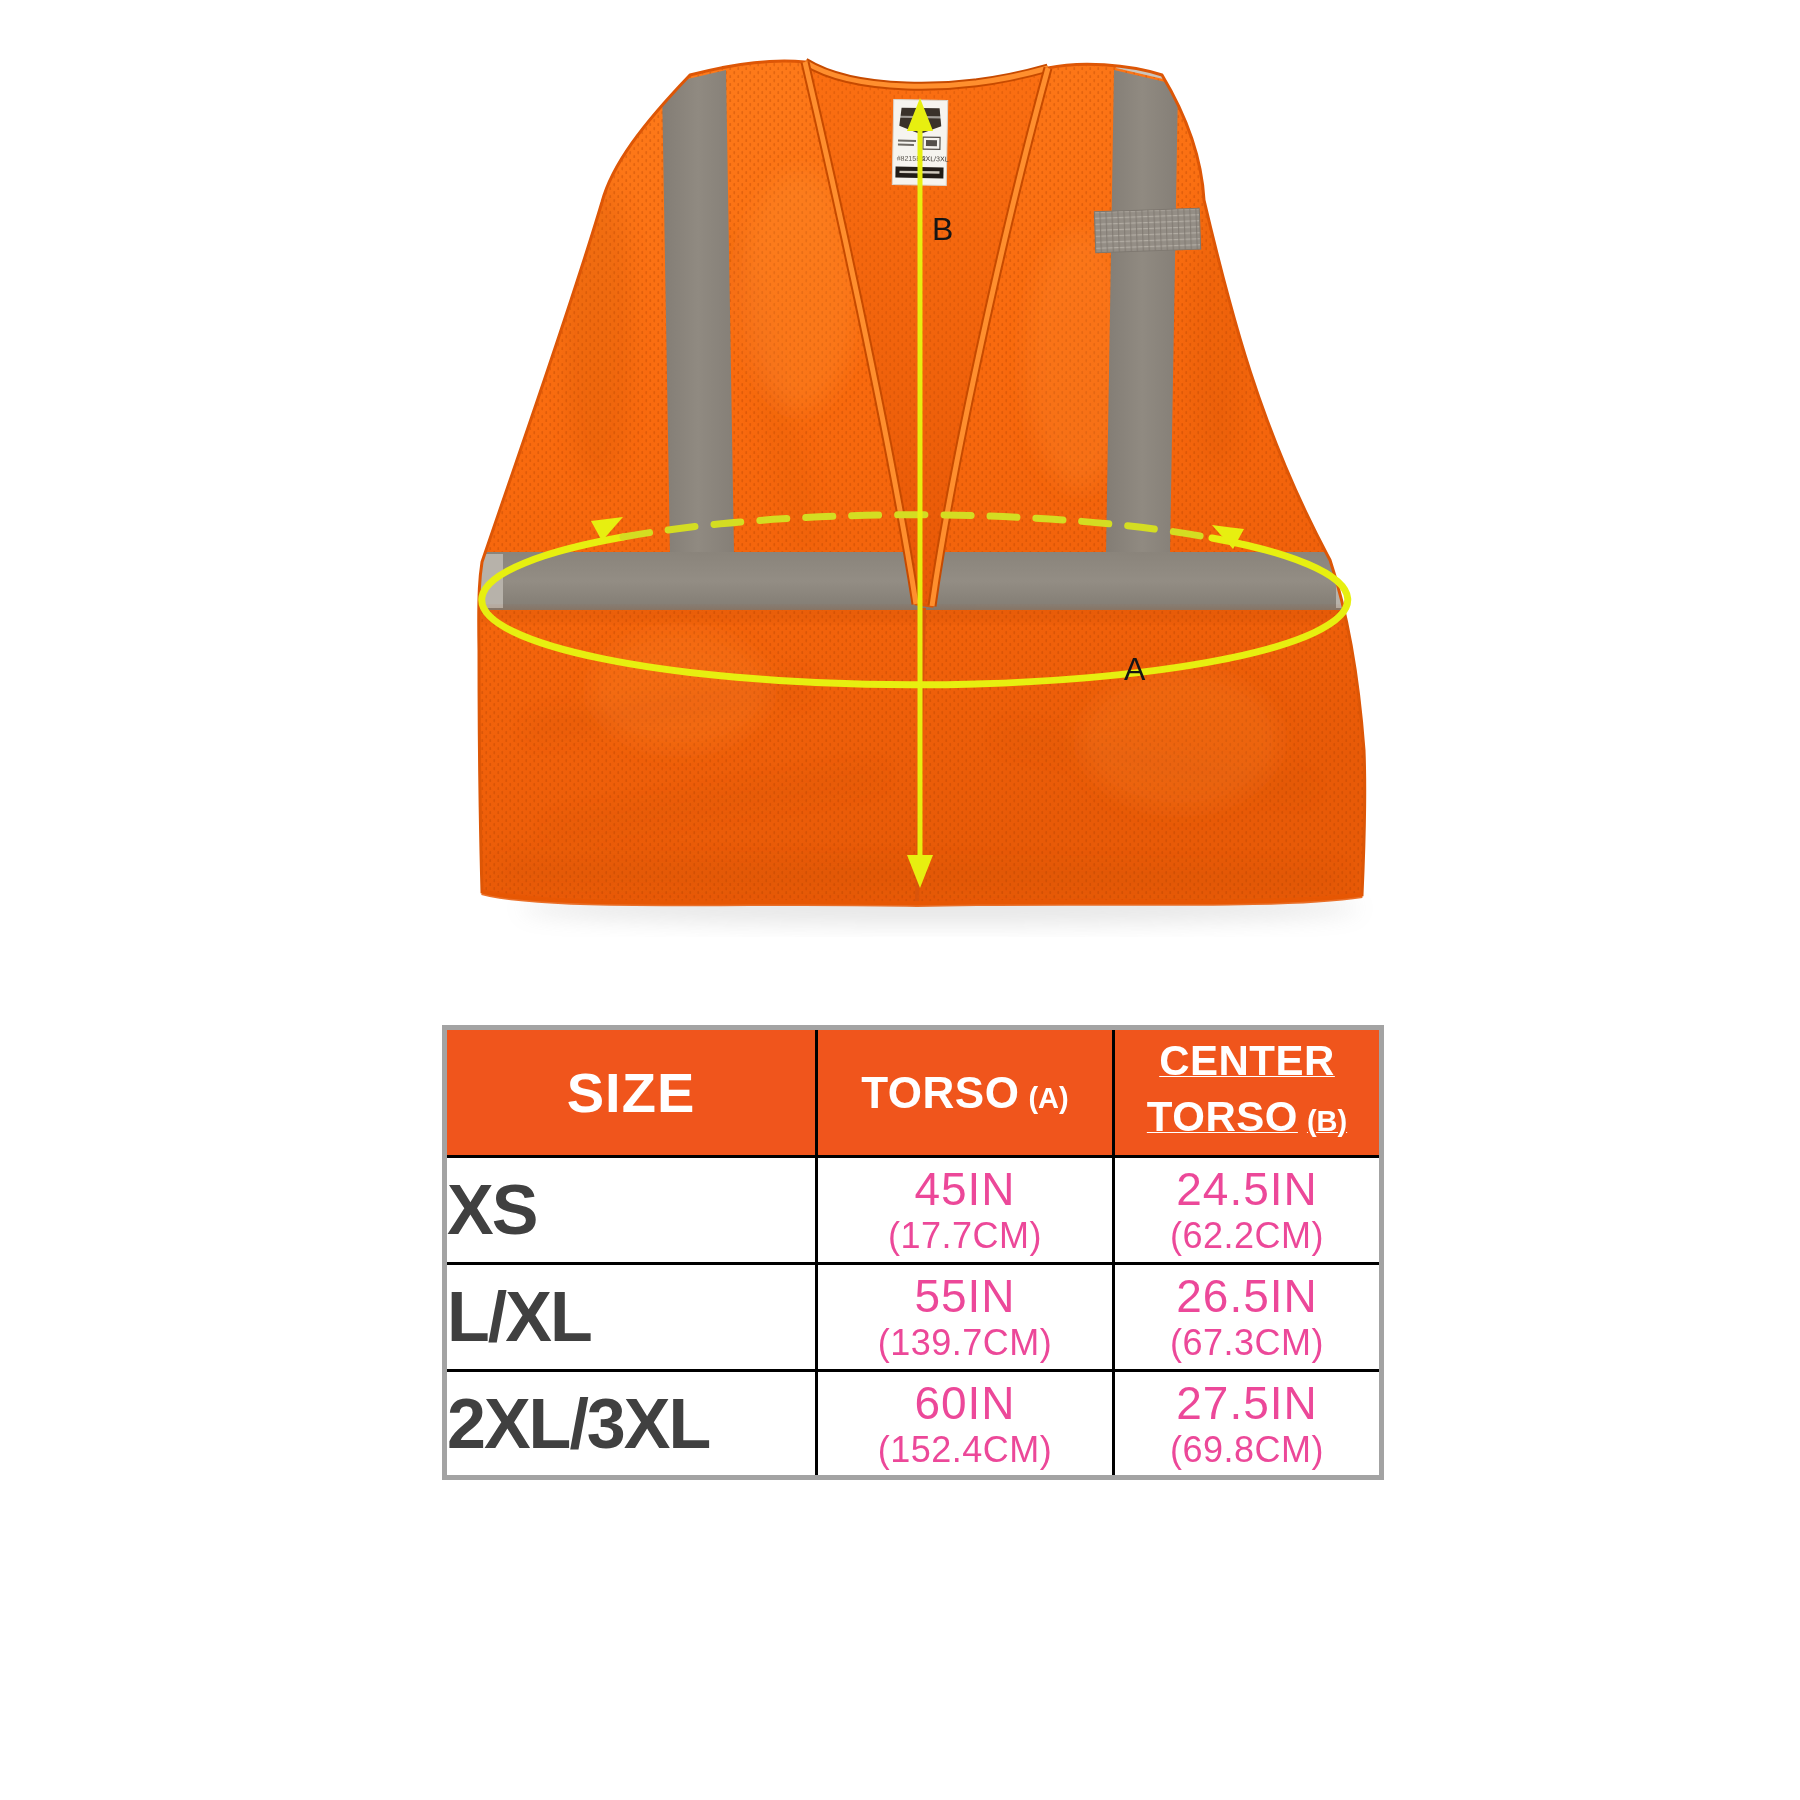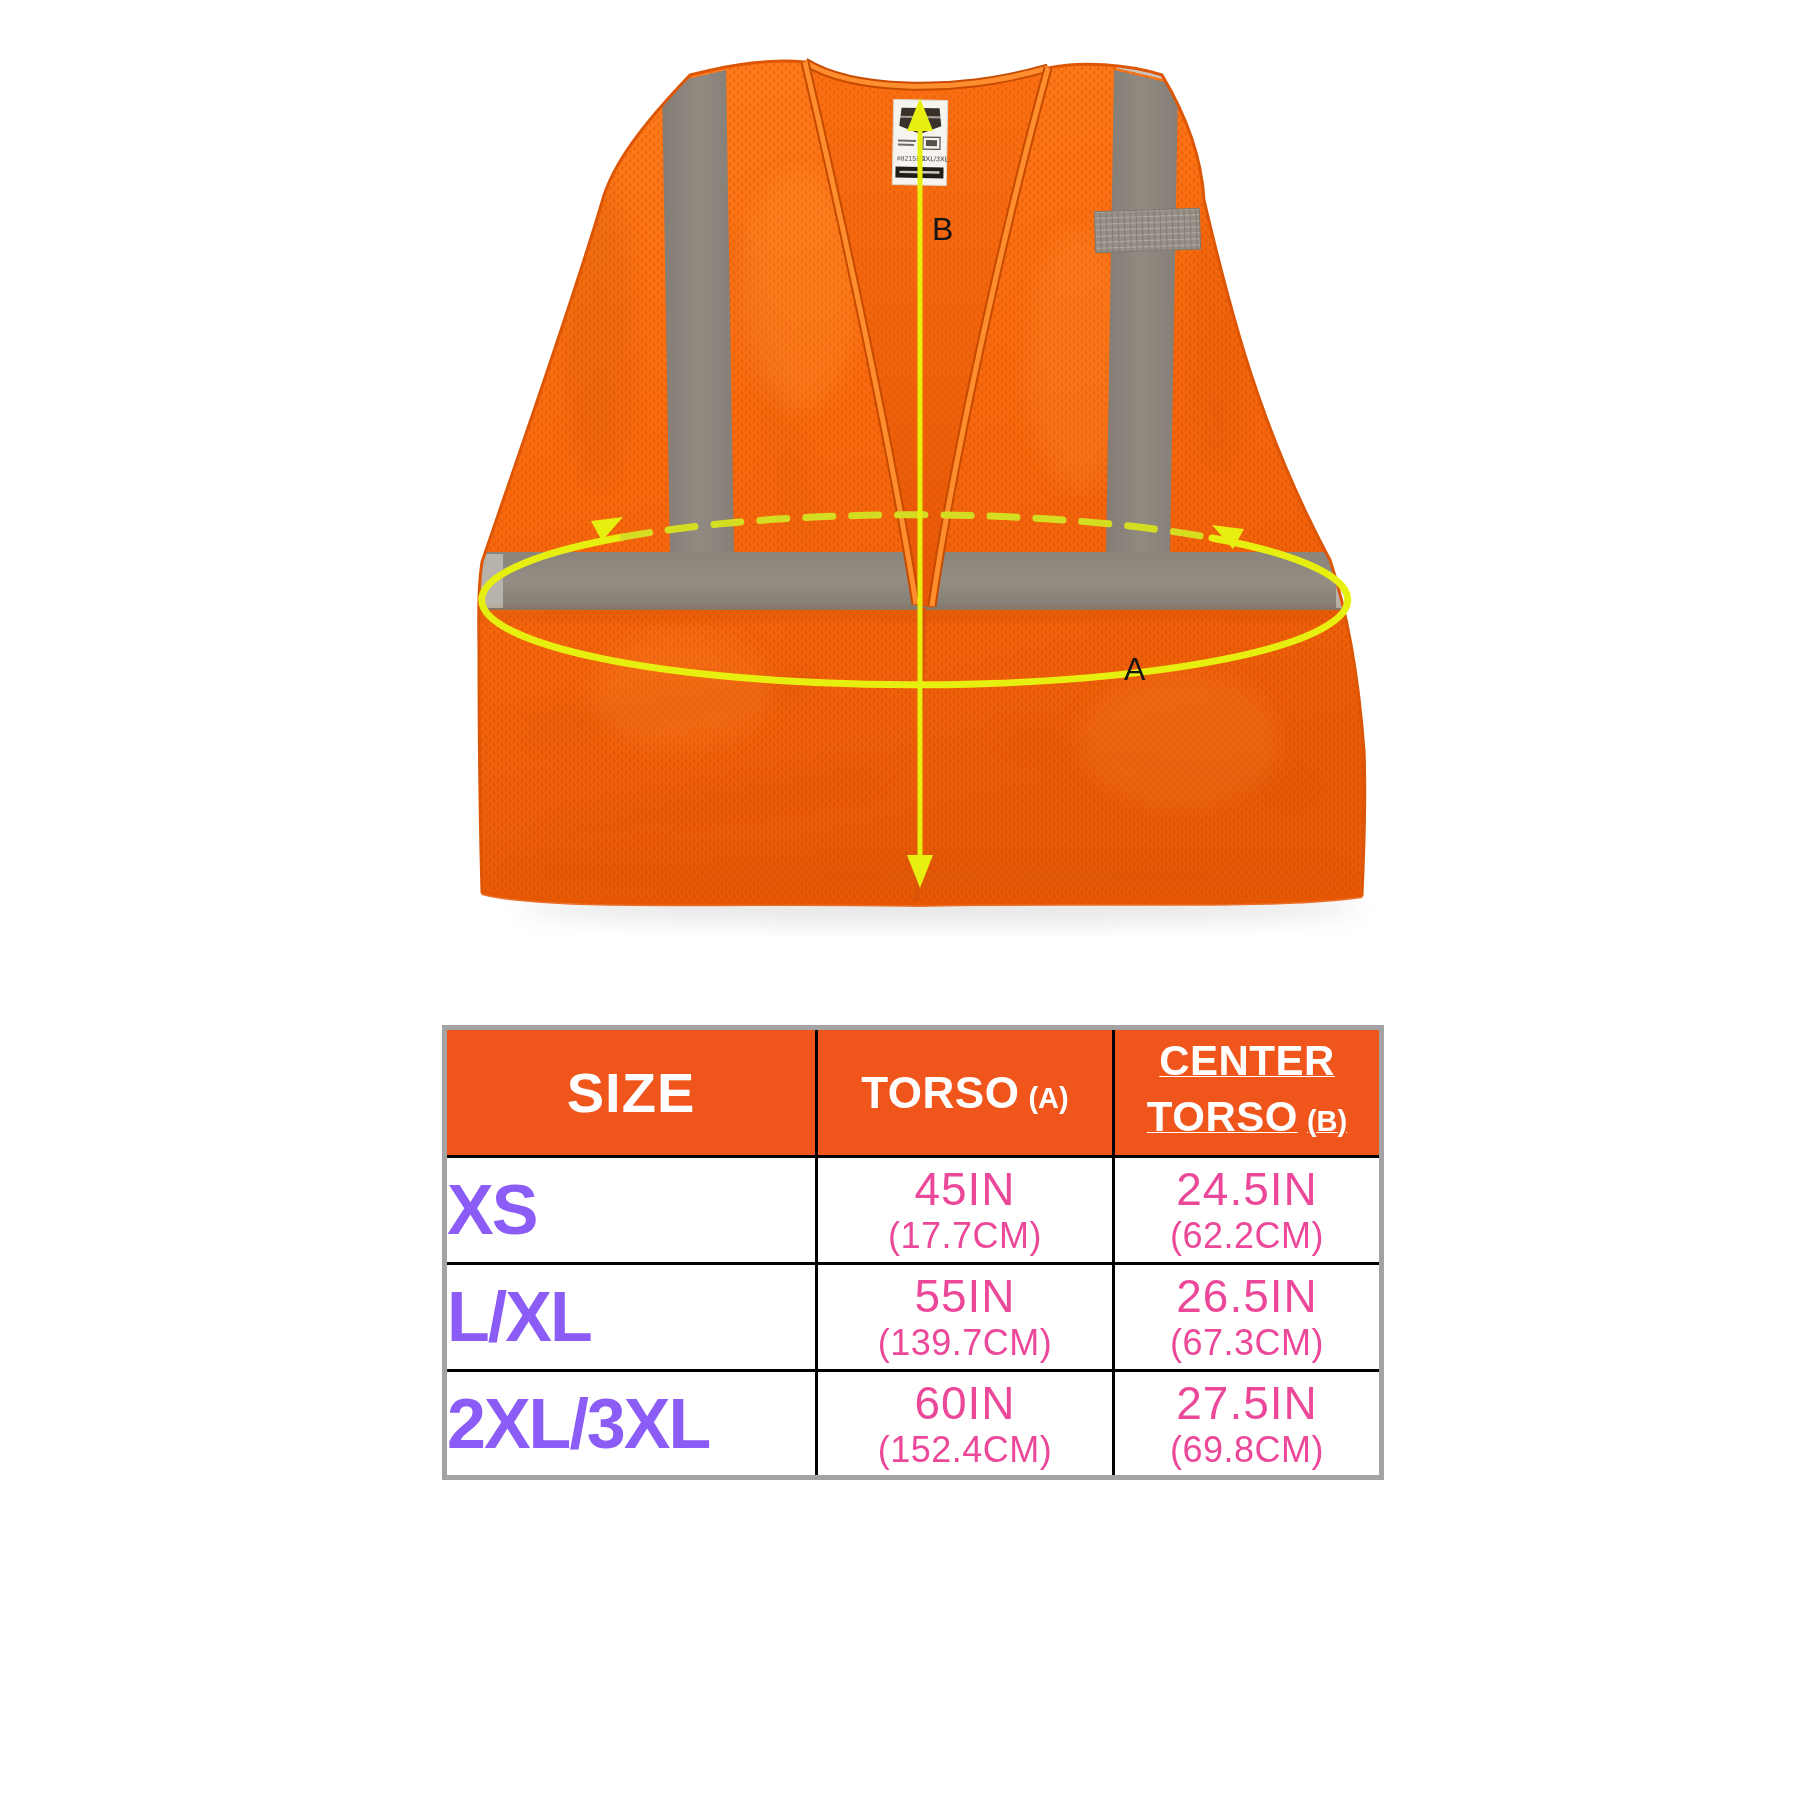--- a/index.html
+++ b/index.html
@@ -13,21 +13,21 @@
   .size-table td,.size-table th{border:3px solid #000;padding:0;overflow:hidden;}
   .size-table{border:5px solid #a3a3a3;}
   .size-table thead th{background:#F0551C;color:#fff;height:125px;vertical-align:middle;
                        text-align:center;font-weight:bold;}
   .h-size{font-size:56px;letter-spacing:1px;}
   .h-main{font-size:44px;letter-spacing:0.5px;}
   .h-main2{font-size:42px;letter-spacing:0.5px;}
   .h-ref{font-size:29px;margin-left:9px;font-weight:bold;}
   .h-line{line-height:47px;text-decoration:underline;}
   .size-table tbody tr{height:107px;}
-  .c-size{background:#fff;color:#8b5cf6;font-weight:bold;font-size:70px;
+  .c-size{background:#fff;color:#404040;font-weight:bold;font-size:70px;
           text-align:left;padding-left:14px;letter-spacing:-2px;}
   .c-val{background:#fff;text-align:center;vertical-align:middle;color:#ec4899;}
   .v-in{font-size:46px;line-height:52px;letter-spacing:1px;}
   .v-cm{font-size:36px;line-height:42px;letter-spacing:0.5px;}
 </style>
 </head>
 <body>
 
 <div class="canvas">
 

